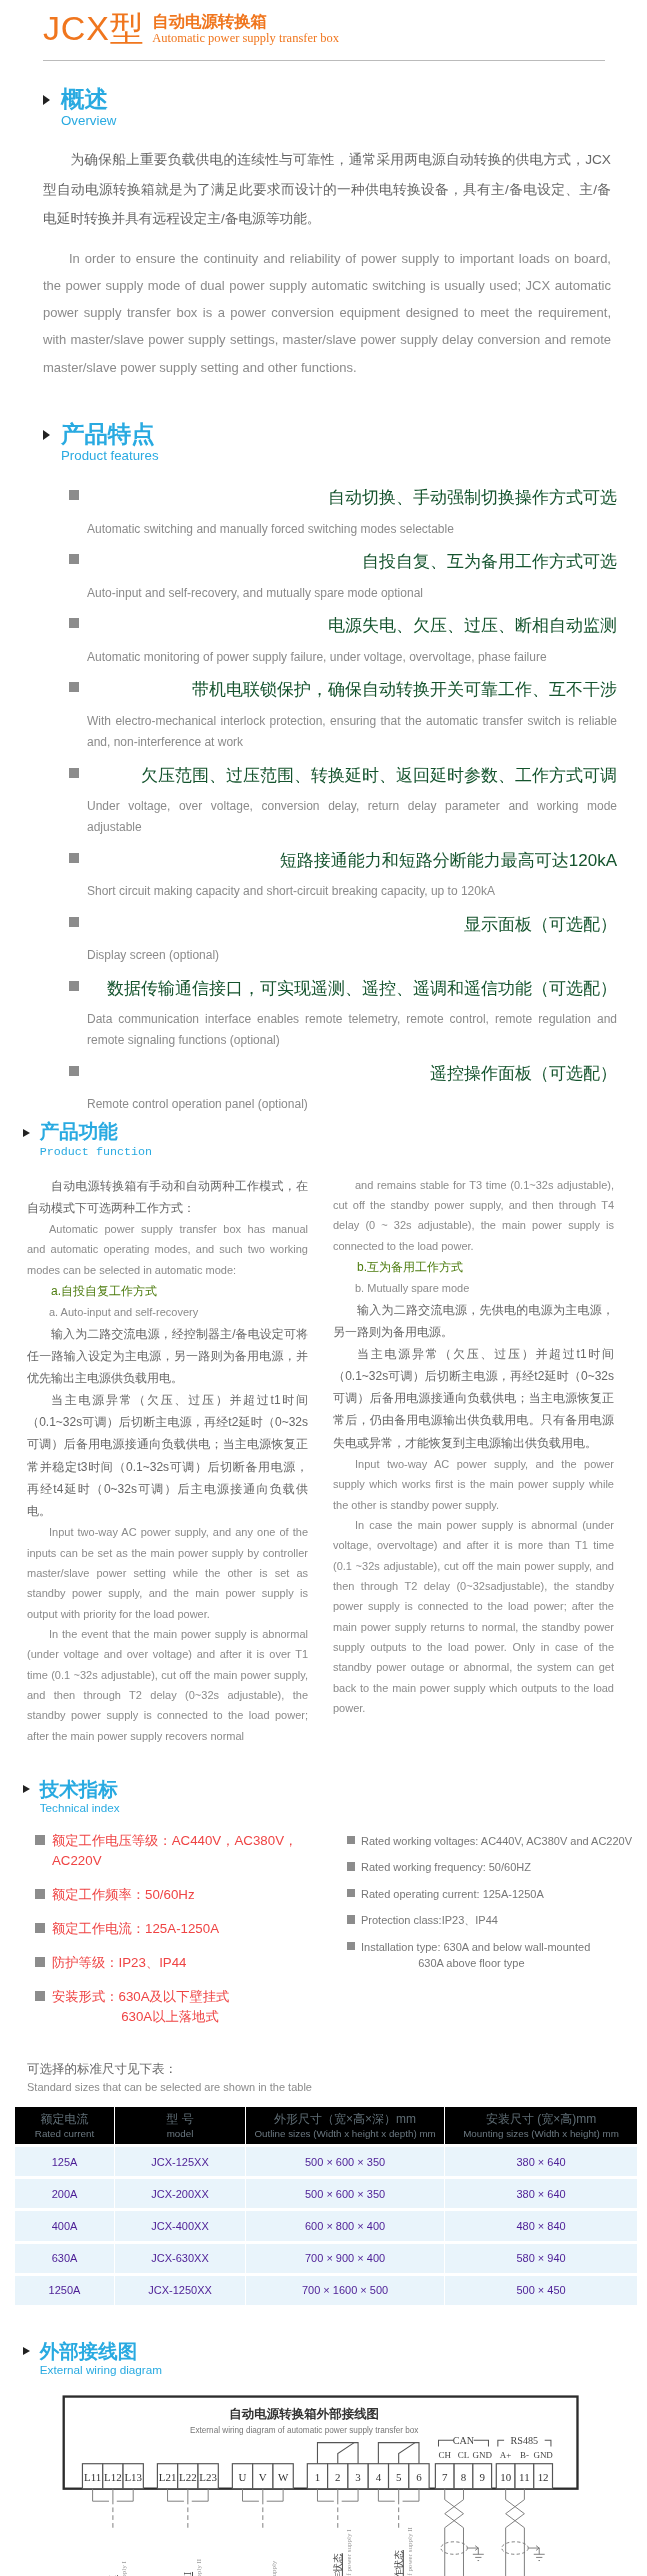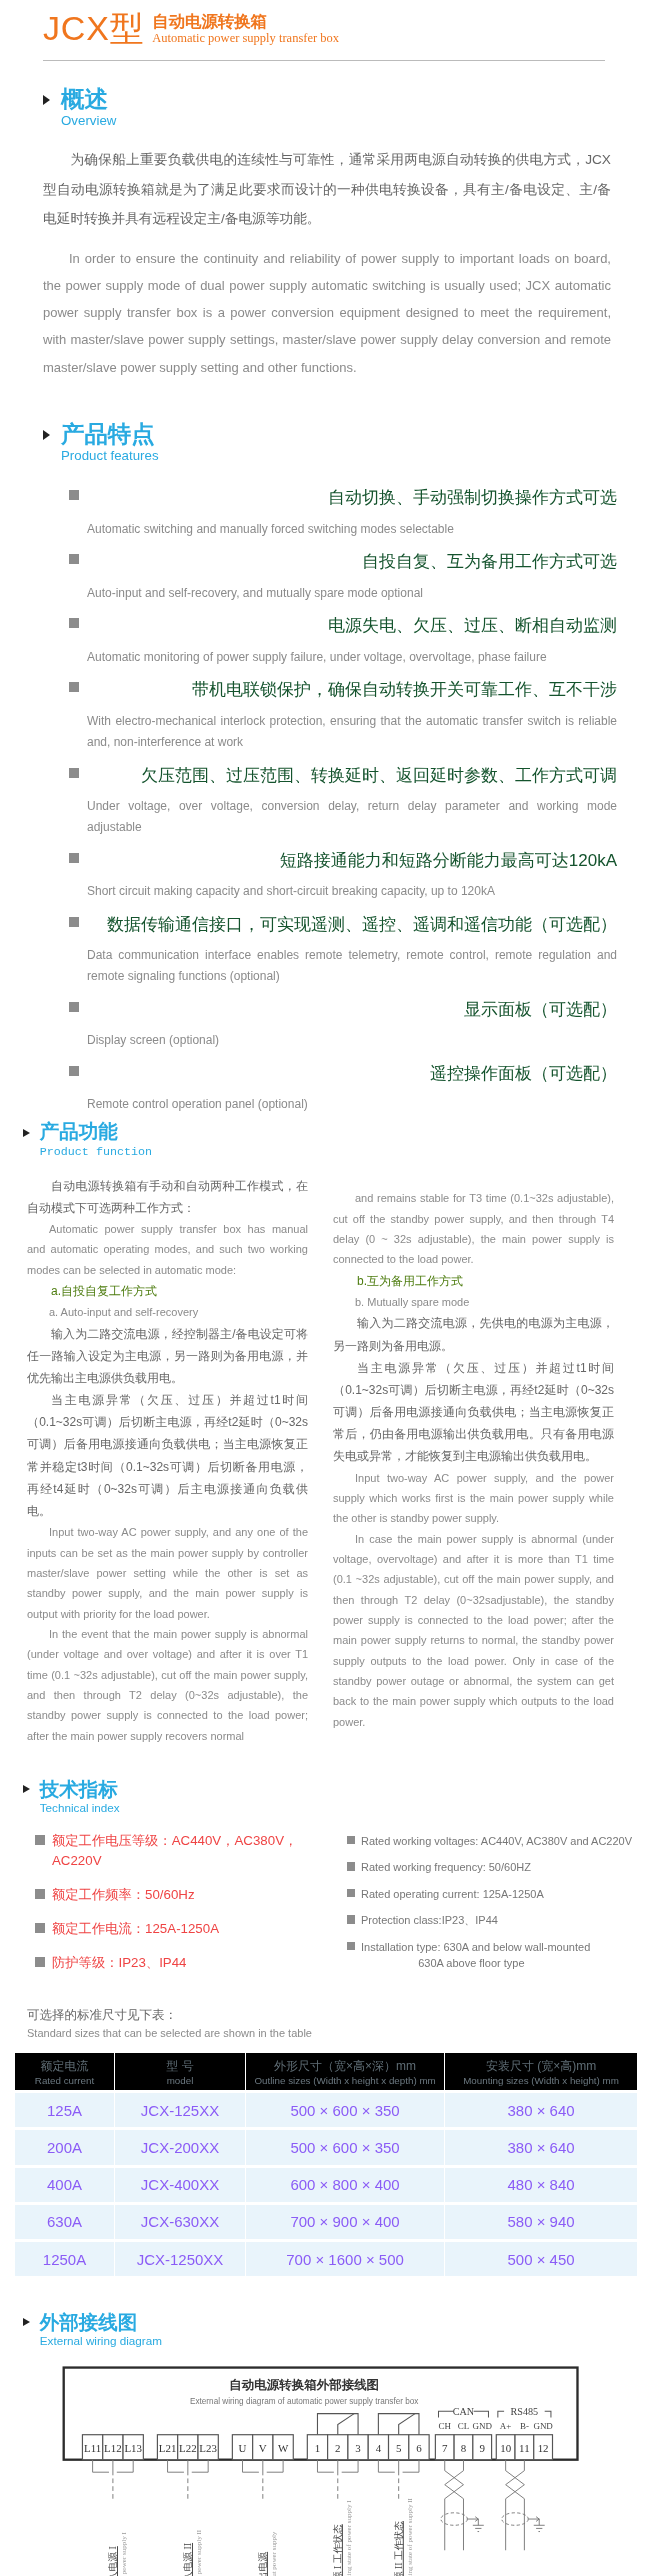--- a/index.html
+++ b/index.html
@@ -29,21 +29,21 @@
   .ov-en{margin:11px 37px 0 43px;font-size:13px;color:#8b8b8b;line-height:2.1;text-align:justify;text-indent:2em;}
 
   
   .feat-list{margin:20px 31px 0 69px;}
   .feat{margin-bottom:7.8px;}
   .feat-zh{display:flex;align-items:flex-start;font-size:17px;color:#14532d;line-height:1.8;justify-content:space-between;}
   .sq{flex:0 0 auto;width:10px;height:10px;background:#8c8c8c;margin:7px 7px 0 0;}
   .feat-en{font-size:12px;color:#8b8b8b;line-height:1.75;margin:4.7px 0 6.2px 18px;text-align:justify;}
 
   
-  .func-cols{display:flex;margin:15.6px 31px 0 27px;align-items:center;}
+  .func-cols{display:flex;margin:15.6px 31px 0 27px;}
   .func-col{width:281px;}
   .func-col + .func-col{margin-left:25px;}
   .func-col p{margin:0;}
   .fp-zh{font-size:12px;color:#666;line-height:1.85;text-align:justify;text-indent:2em;}
   .fp-en{font-size:11px;color:#8b8b8b;line-height:1.85;text-align:justify;text-indent:2em;}
   .fp-item-zh{font-size:12px;color:#4d7c0f;line-height:1.85;text-indent:2em;}
   .fp-item-en{font-size:11px;color:#8b8b8b;line-height:1.85;text-indent:2em;}
 
   
   .tech-cols{display:flex;margin:17px 15.6px 0 35px;}
@@ -56,21 +56,21 @@
   .tech-right .sq{width:8.6px;height:8.6px;margin-top:3.1px;margin-right:5.5px;}
   .t-line2{display:block;}
 
   
   .size-note-zh{margin:20px 0 0 27px;font-size:12.5px;color:#666;}
   .size-note-en{margin:3.1px 0 0 27px;font-size:11px;color:#8b8b8b;}
   table.sizes{border-collapse:separate;border-spacing:1.6px 3.1px;margin:11px 0 0 14px;width:624px;}
   table.sizes th{background:#000000;color:#5f6d75;font-weight:normal;padding:4.7px 1.6px;}
   table.sizes th .h-zh{font-size:12px;display:block;}
   table.sizes th .h-en{font-size:9.8px;display:block;color:#6b7880;}
-  table.sizes td{background:#e9f4fb;color:#8b5cf6;font-size:15px;text-align:center;padding:8.6px 1.6px;}
+  table.sizes td{background:#e9f4fb;color:#4c1d95;font-size:11px;text-align:center;padding:8.6px 1.6px;}
   .col-cur{width:16%;} .col-mod{width:21%;} .col-out{width:32%;} .col-mnt{width:31%;}
 
   
   .wiring-wrap{margin:19px 0 0 62px;}
   svg text{font-family:"Liberation Serif","DejaVu Serif",serif;}
   .svg-title-zh{font-family:"Liberation Sans","DejaVu Sans",sans-serif;font-weight:bold;}
   .svg-title-en{font-family:"Liberation Sans","DejaVu Sans",sans-serif;}
 </style>
 </head>
 <body>
@@ -142,30 +142,30 @@
       <div class="feat">
         <div class="feat-zh">
           <span class="sq"></span>
           <span>短路接通能力和短路分断能力最高可达120kA</span>
         </div>
         <div class="feat-en">Short circuit making capacity and short-circuit breaking capacity, up to 120kA</div>
       </div>
       <div class="feat">
         <div class="feat-zh">
           <span class="sq"></span>
+          <span>显示面板（可选配）</span>
+        </div>
+        <div class="feat-en">Display screen (optional)</div>
+      </div>
+      <div class="feat">
+        <div class="feat-zh">
+          <span class="sq"></span>
           <span>数据传输通信接口，可实现遥测、遥控、遥调和遥信功能（可选配）</span>
         </div>
         <div class="feat-en">Data communication interface enables remote telemetry, remote control, remote regulation and remote signaling functions (optional)</div>
-      </div>
-      <div class="feat">
-        <div class="feat-zh">
-          <span class="sq"></span>
-          <span>显示面板（可选配）</span>
-        </div>
-        <div class="feat-en">Display screen (optional)</div>
       </div>
       <div class="feat">
         <div class="feat-zh">
           <span class="sq"></span>
           <span>遥控操作面板（可选配）</span>
         </div>
         <div class="feat-en">Remote control operation panel (optional)</div>
       </div>
     </div>
 
@@ -215,20 +215,24 @@
           <span class="sq"></span>
           <span>额定工作频率：50/60Hz</span>
         </div>
         <div class="t-item">
           <span class="sq"></span>
           <span>额定工作电流：125A-1250A</span>
         </div>
         <div class="t-item">
           <span class="sq"></span>
           <span>防护等级：IP23、IP44</span>
+        </div>
+        <div class="t-item">
+          <span class="sq"></span>
+          <span>安装形式：630A及以下壁挂式<span class="t-line2" style="margin-left: 5.2em;">630A以上落地式</span></span>
         </div>
       </div>
     <div class="tech-right" id="tech-right">
         <div class="t-item">
           <span class="sq"></span>
           <span>Rated working voltages: AC440V, AC380V and AC220V</span>
         </div>
         <div class="t-item">
           <span class="sq"></span>
           <span>Rated working frequency: 50/60HZ</span>

